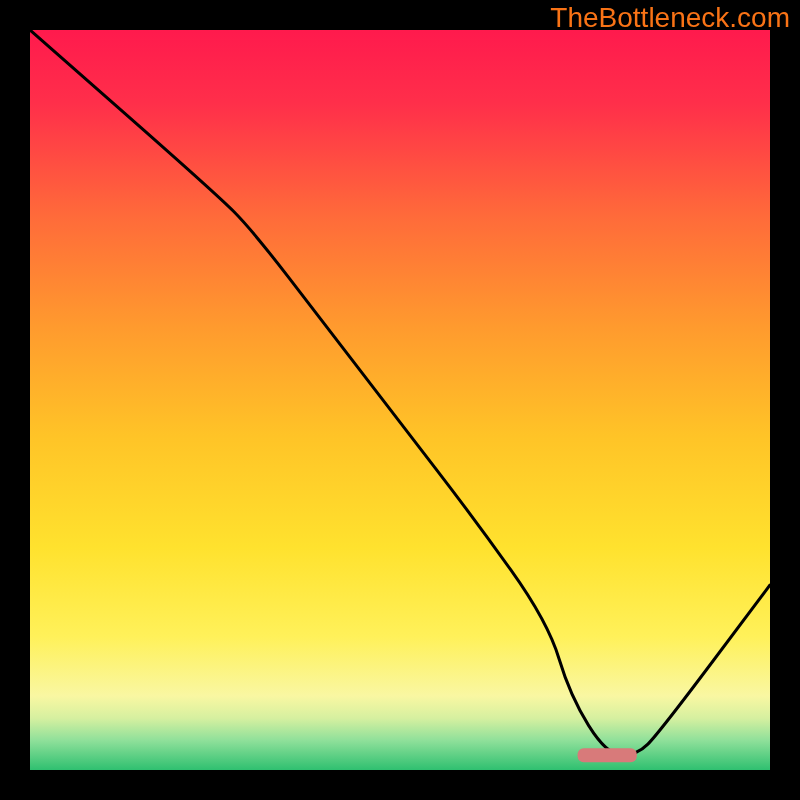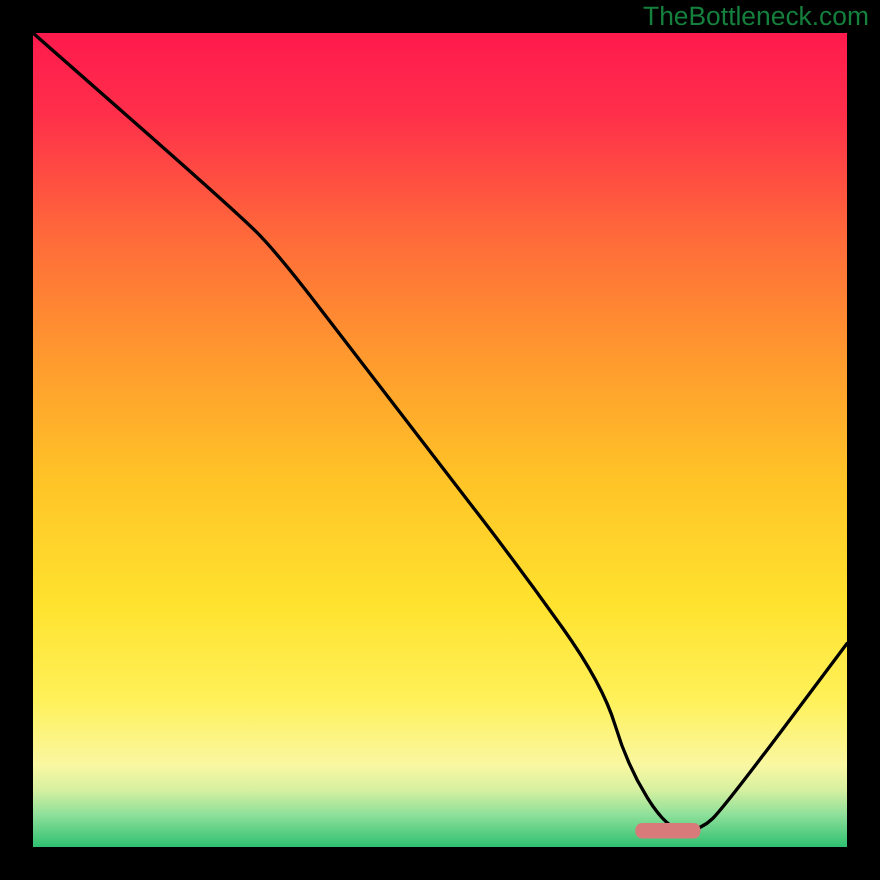--- a/index.html
+++ b/index.html
@@ -8,22 +8,22 @@
     height: 800px;
     background: #000;
     position: relative;
     font-family: Arial, sans-serif;
     overflow: hidden;
   }
   .watermark {
     position: absolute;
     top: 2px;
     right: 10px;
-    color: #15803d;
-    font-size: 24px;
+    color: #f97316;
+    font-size: 28px;
     font-weight: 500;
     z-index: 10;
   }
   .plot-area {
     position: absolute;
     left: 30px;
     top: 30px;
     width: 740px;
     height: 740px;
   }

